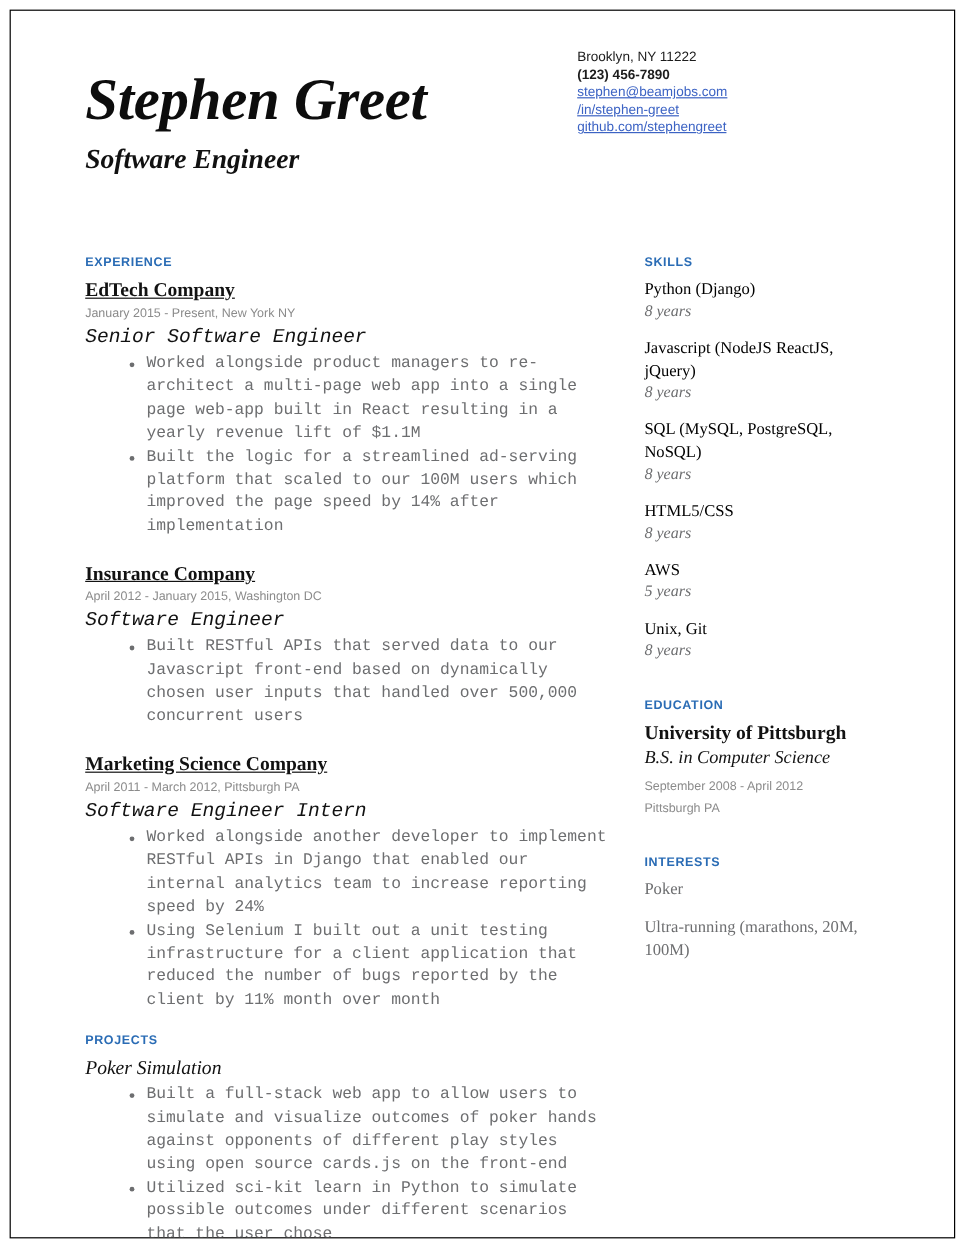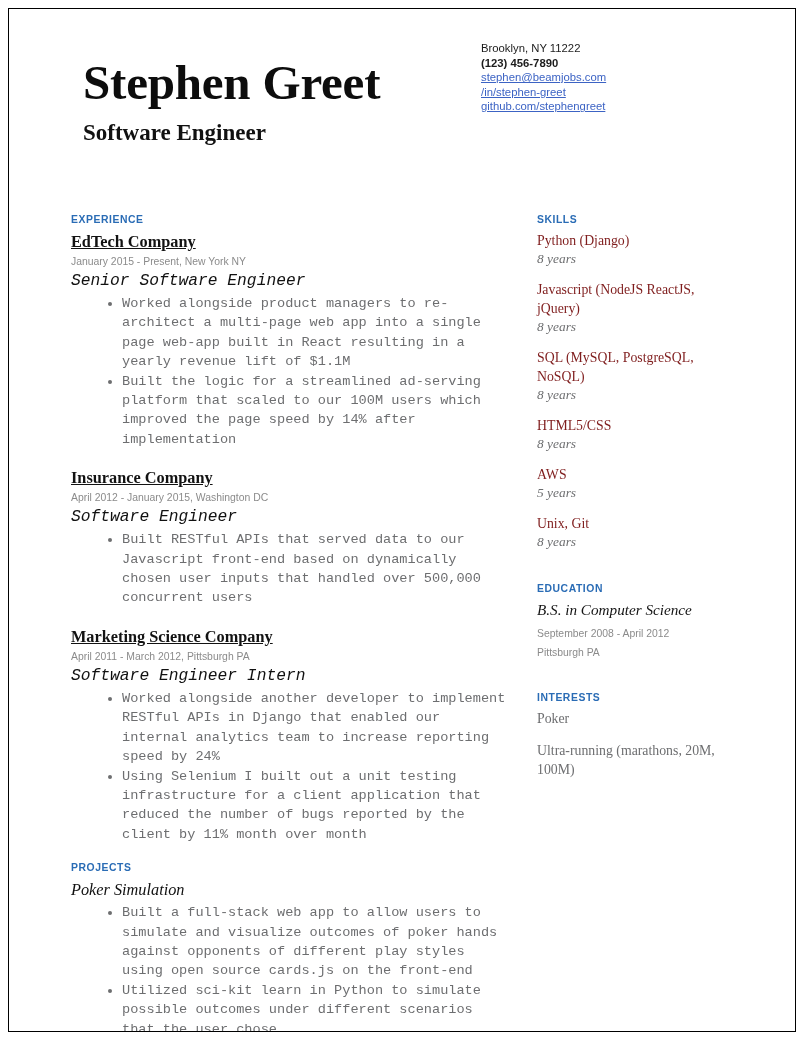--- a/index.html
+++ b/index.html
@@ -30,24 +30,25 @@
     position: absolute;
     left: 0;
     top: 0;
     right: 0;
     bottom: 0;
   }
 
   
   .header {
     position: absolute;
-    left: 74px;
+    left: 62px;
     top: 45px;
     right: 26px;
     height: 130px;
+    font-style: italic;
   }
   .name {
     font-family: "Liberation Serif", serif;
     font-weight: bold;
     font-size: 49px;
     line-height: 58px;
     letter-spacing: -0.2px;
     color: #0d0d0d;
     margin: 0;
     white-space: nowrap;
@@ -170,21 +171,21 @@
   
   .r-section { margin-bottom: 30px; }
   .r-section.skills { margin-bottom: 32px; }
   .skill {
     margin-bottom: 12px;
   }
   .skill-name {
     font-family: "Liberation Serif", serif;
     font-size: 13.8px;
     line-height: 19px;
-    color: #7f1d1d;
+    color: #000000;
   }
   .skill-years {
     font-family: "Liberation Serif", serif;
     font-style: italic;
     font-size: 13.4px;
     line-height: 18px;
     color: #6d6e70;
   }
 
   .edu-school {
@@ -311,20 +312,21 @@
           <div class="skill-years">5 years</div>
         </div>
         <div class="skill">
           <div class="skill-name">Unix, Git</div>
           <div class="skill-years">8 years</div>
         </div>
       </div>
 
       <div class="r-section">
         <div class="section-head">EDUCATION</div>
+        <div class="edu-school">University of Pittsburgh</div>
         <div class="edu-degree">B.S. in Computer Science</div>
         <div class="edu-meta">September 2008 - April 2012</div>
         <div class="edu-meta">Pittsburgh PA</div>
       </div>
 
       <div class="r-section">
         <div class="section-head">INTERESTS</div>
         <div class="interest">Poker</div>
         <div class="interest">Ultra-running (marathons, 20M, 100M)</div>
       </div>

